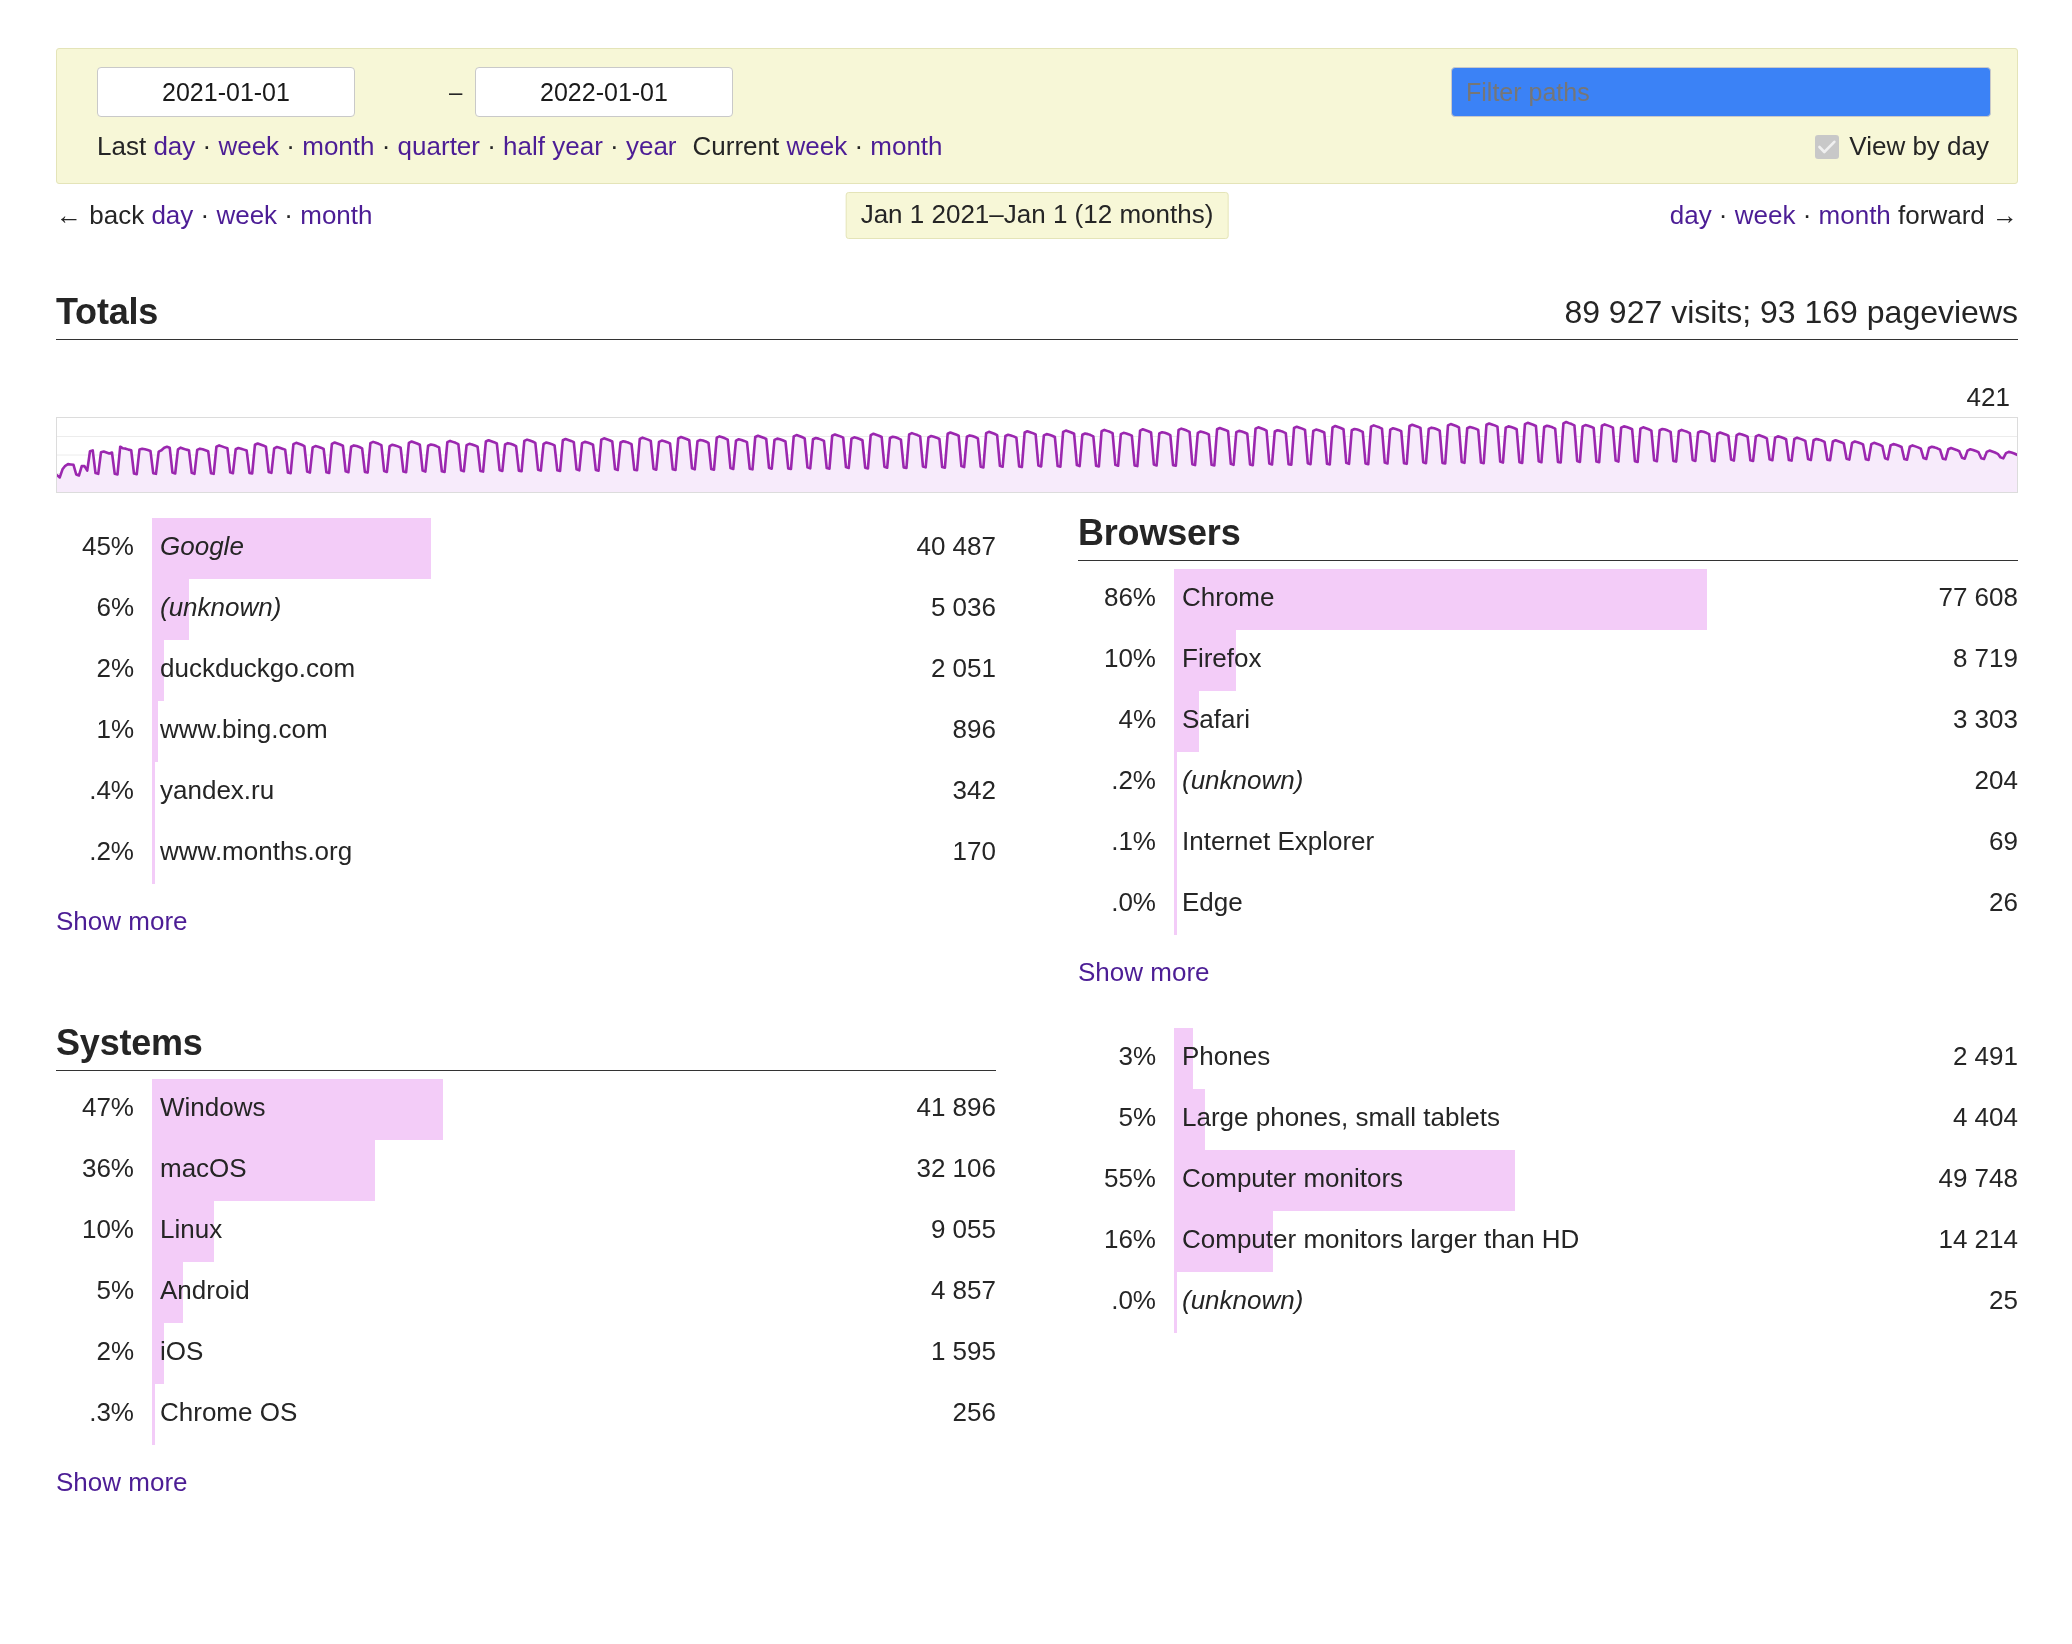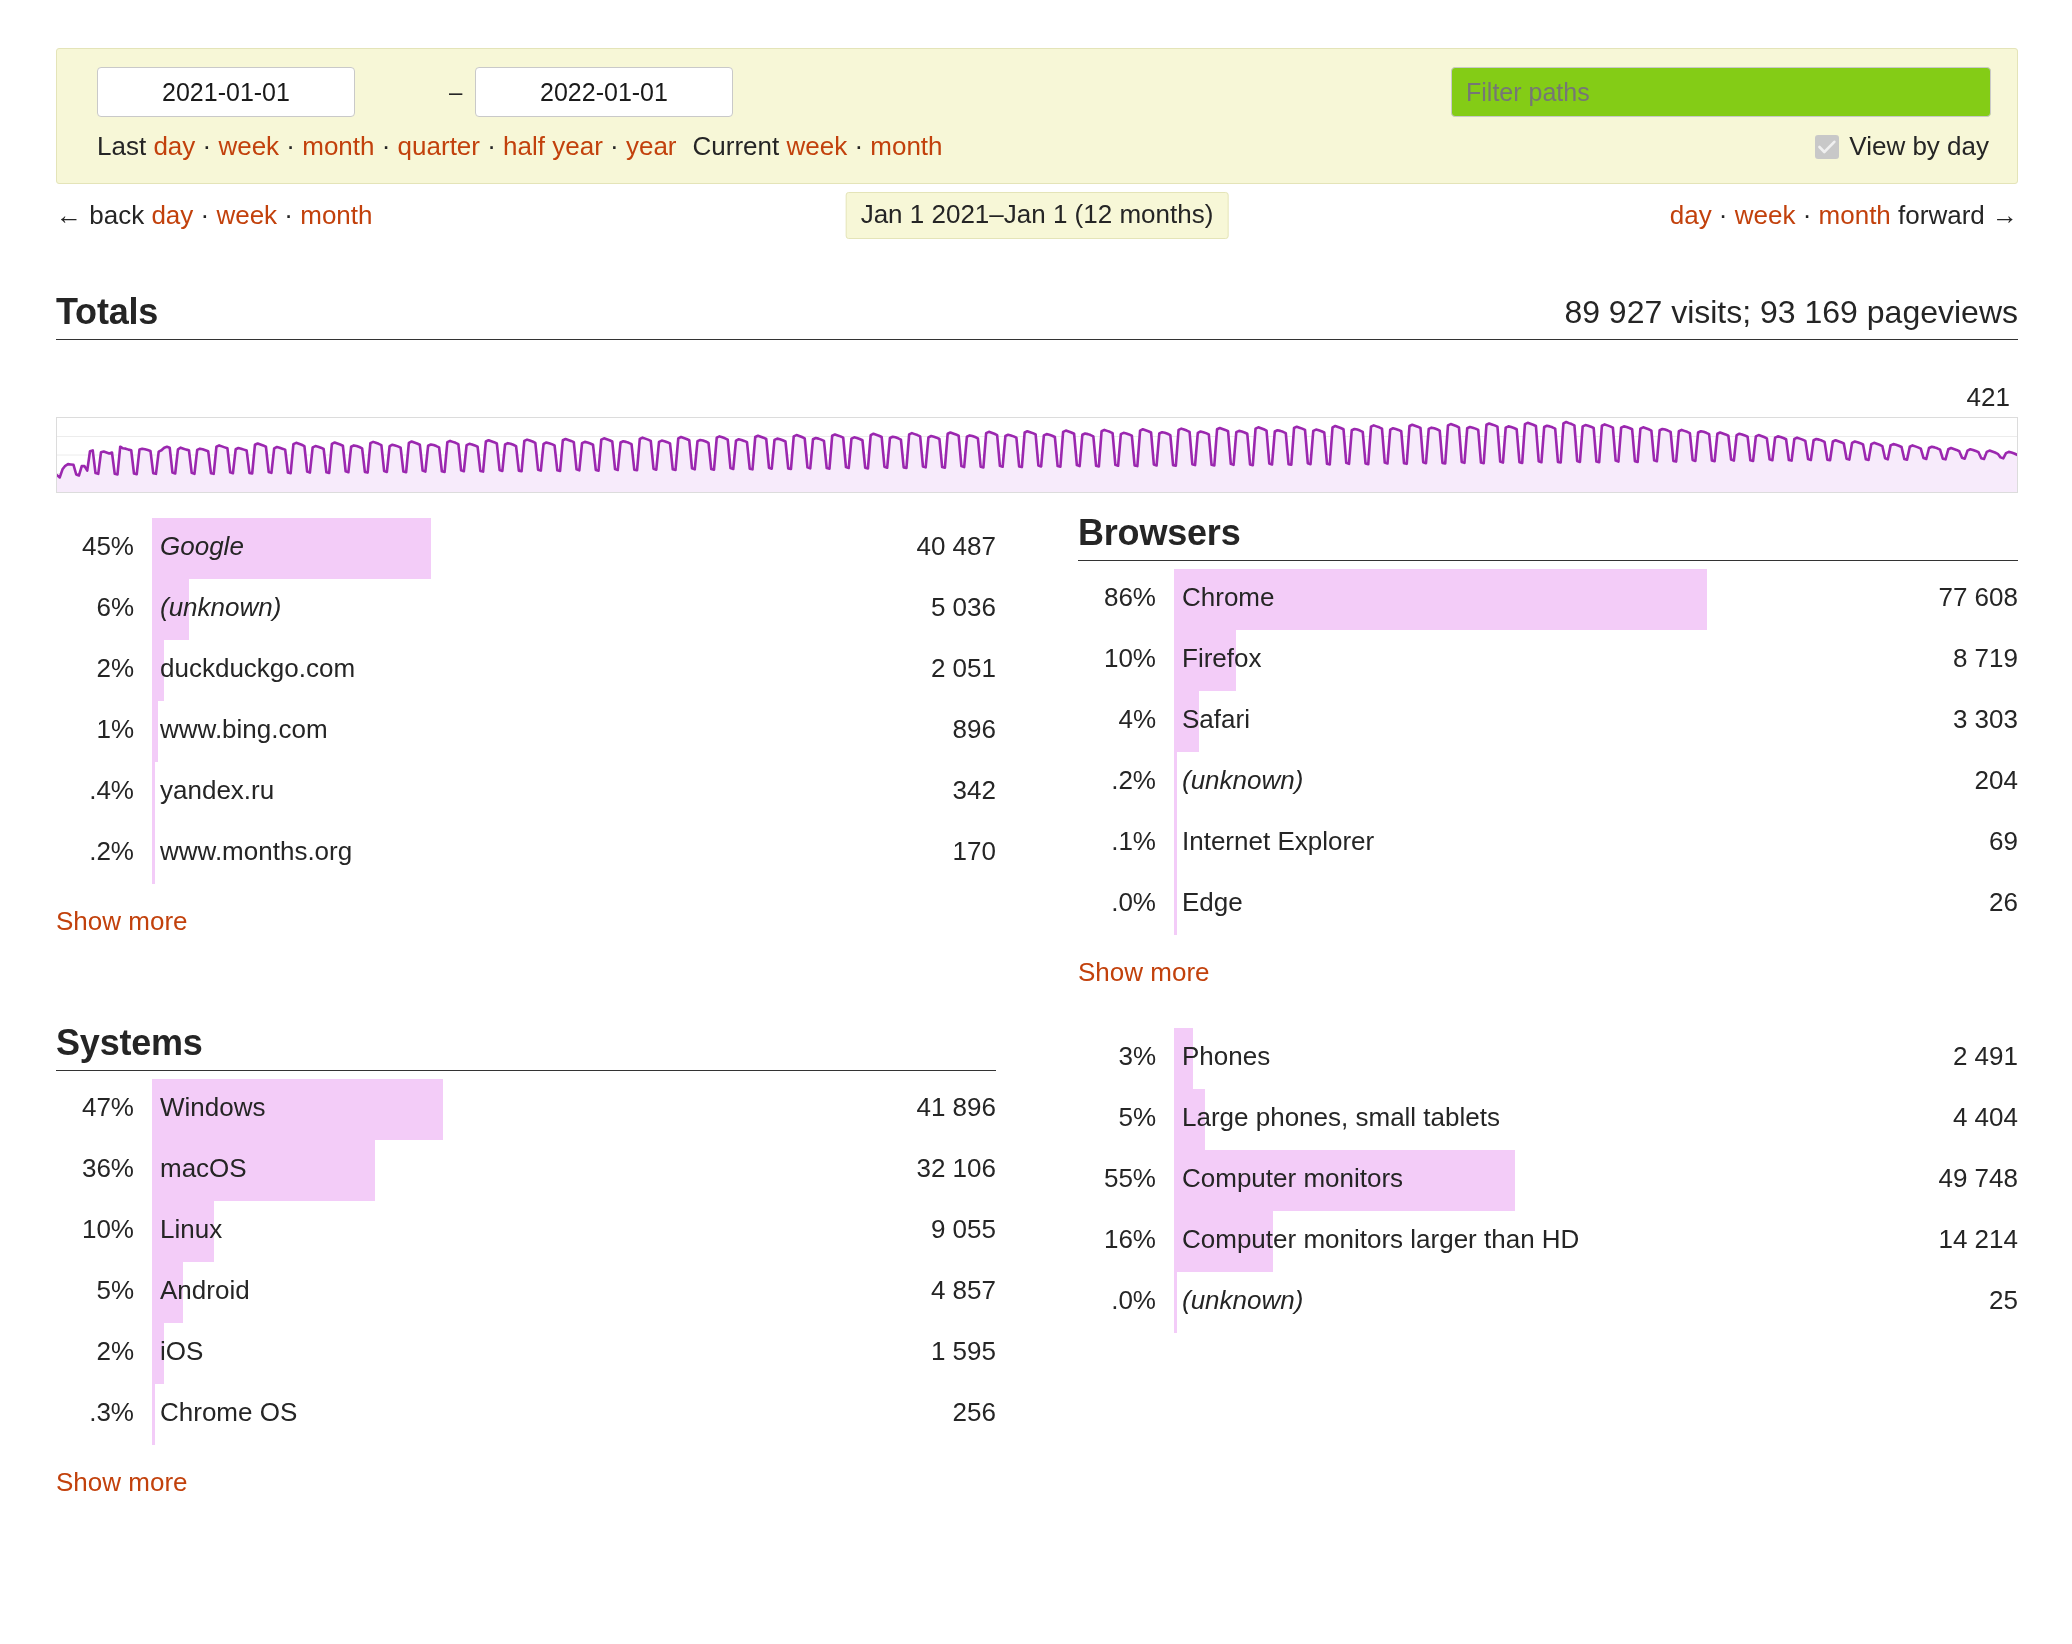--- a/index.html
+++ b/index.html
@@ -7,21 +7,21 @@
   body {
     width: 2072px;
     height: 1644px;
     background: #fff;
     font-family: "Liberation Sans", sans-serif;
     color: #252525;
     font-size: 25px;
     -webkit-font-smoothing: antialiased;
   }
   a, .link {
-    color: #c2410c;
+    color: #4c1d95;
     text-decoration: none;
     cursor: pointer;
   }
   .sep { color:#252525; }
 
   
   #filter-bar {
     position: absolute;
     left: 56px; top: 48px;
     width: 1962px;
@@ -48,21 +48,21 @@
   #date-end { left: 396px; }
   .date-dash {
     position:absolute; left: 370px; top: 11px;
     font-size: 24px; color:#252525;
   }
   #filter-paths {
     position:absolute; right: 4px; top: 0;
     width: 540px; height: 50px;
     border: 1px solid #c9c9c9;
     border-radius: 4px;
-    background:#84cc16;
+    background:#3b82f6;
     font-family: "Liberation Sans", sans-serif;
     font-size: 25px;
     padding: 0 14px;
     color:#1a1a1a;
   }
   #filter-paths::placeholder { color:#767676; opacity:1; }
 
   .fb-row2 {
     position: relative;
     height: 38px;

